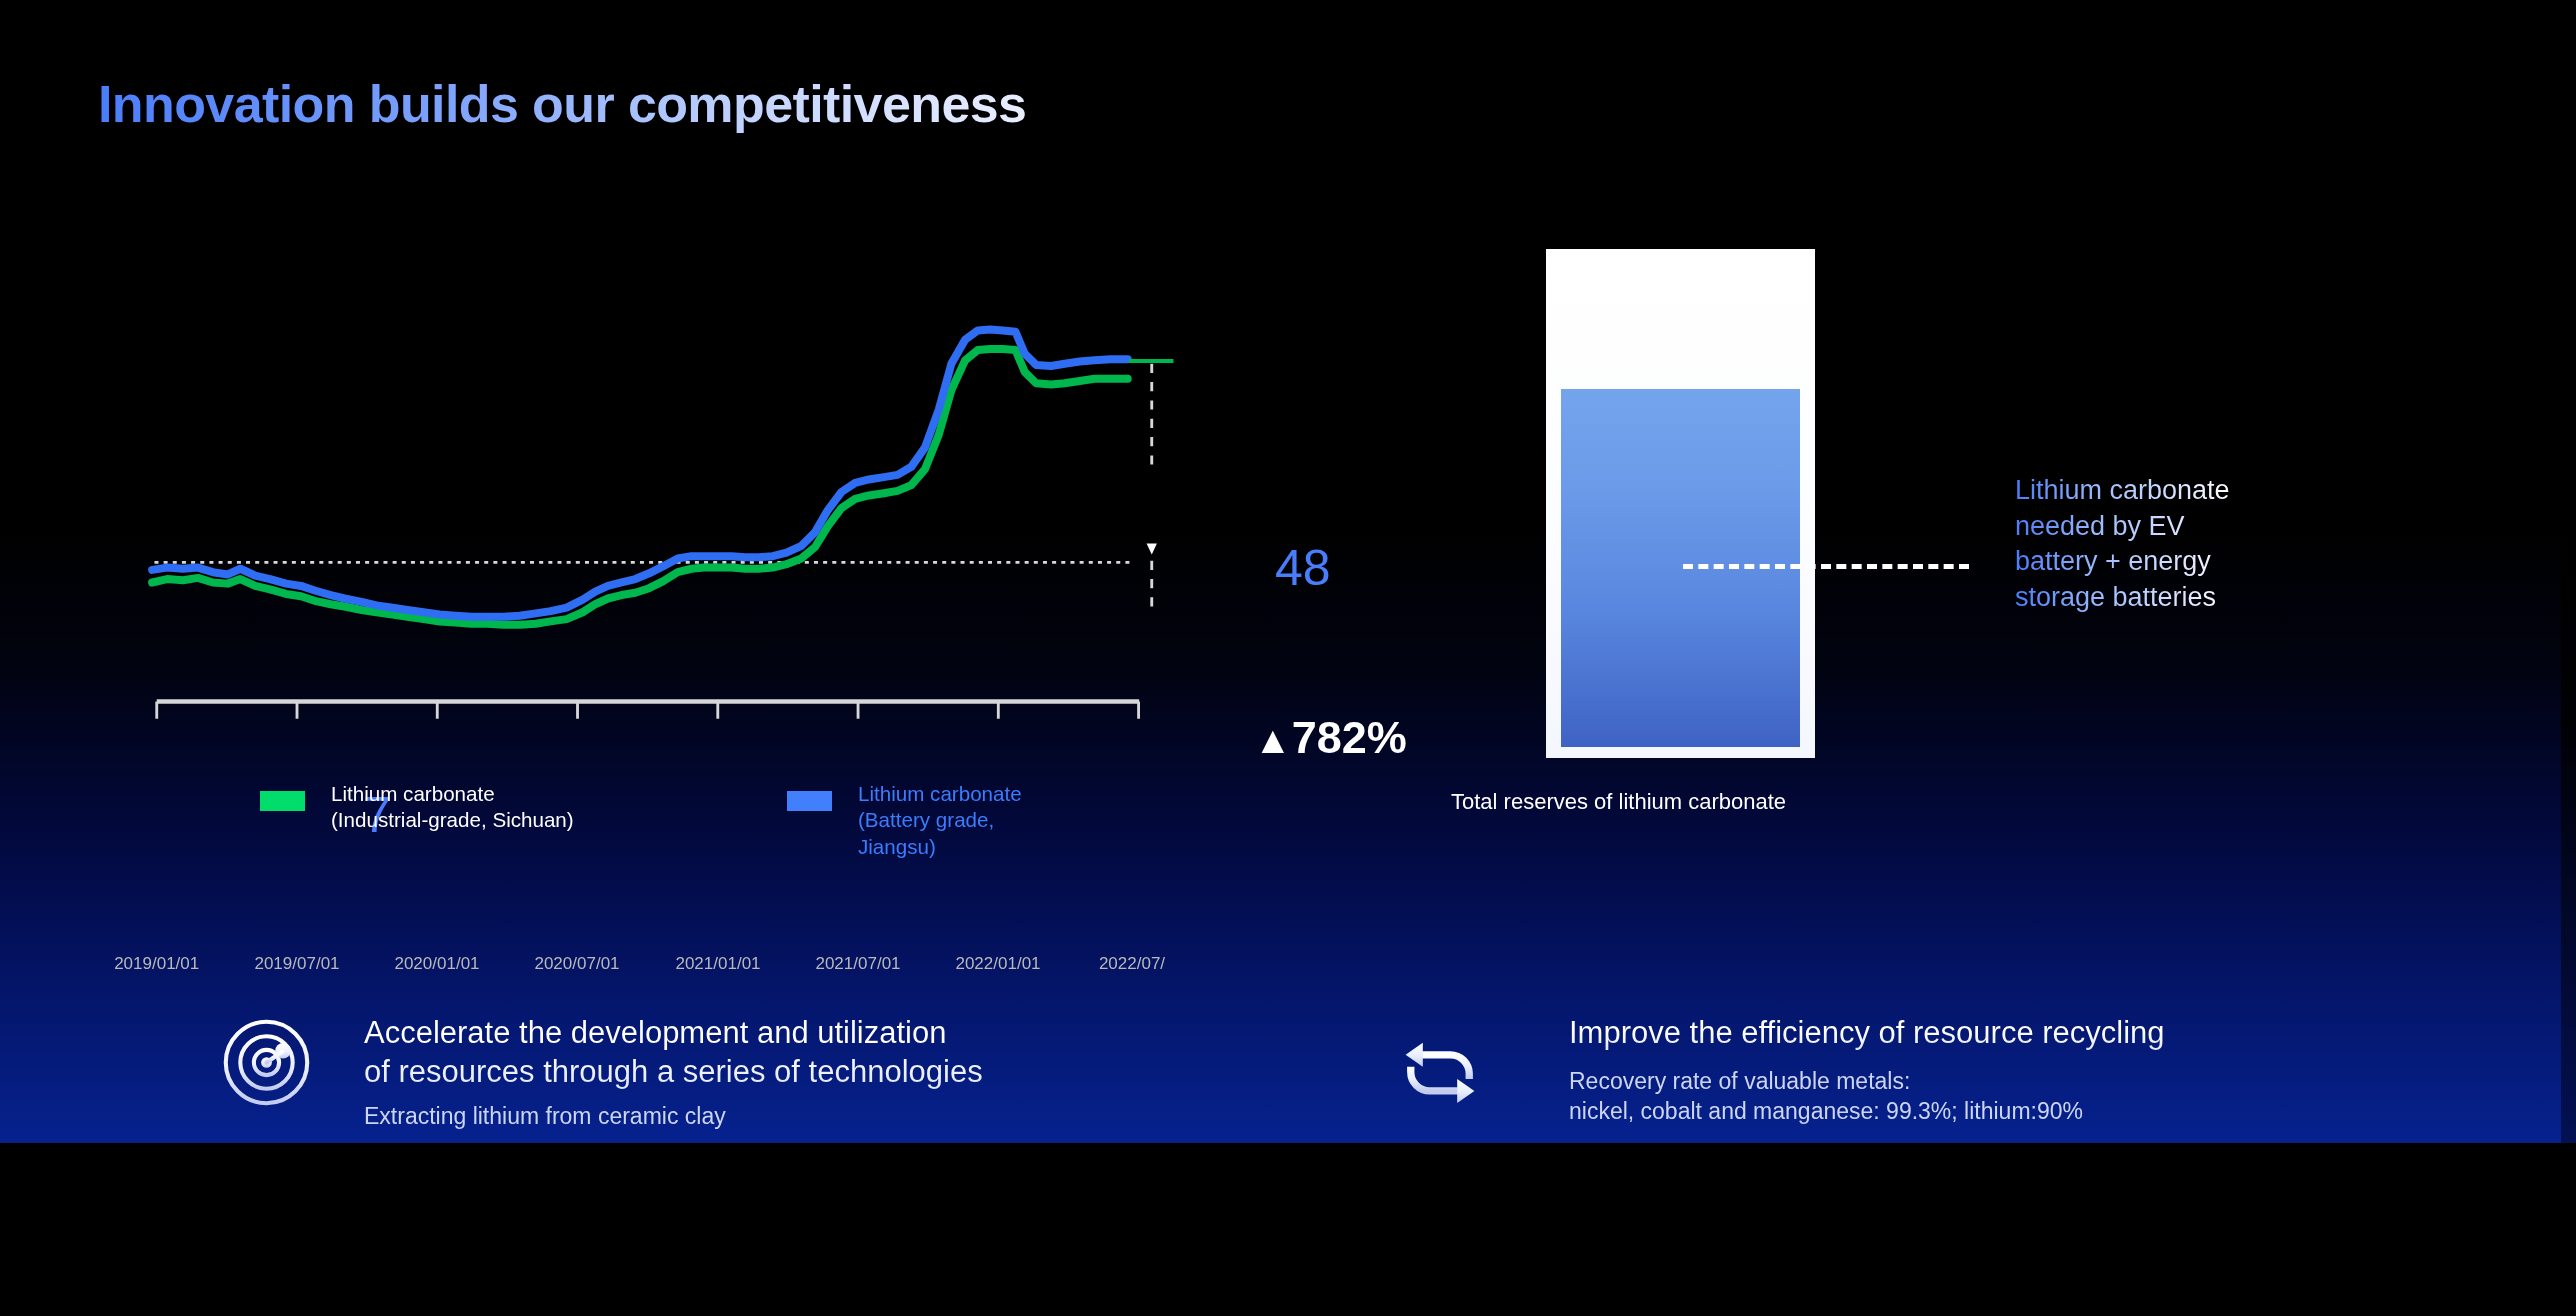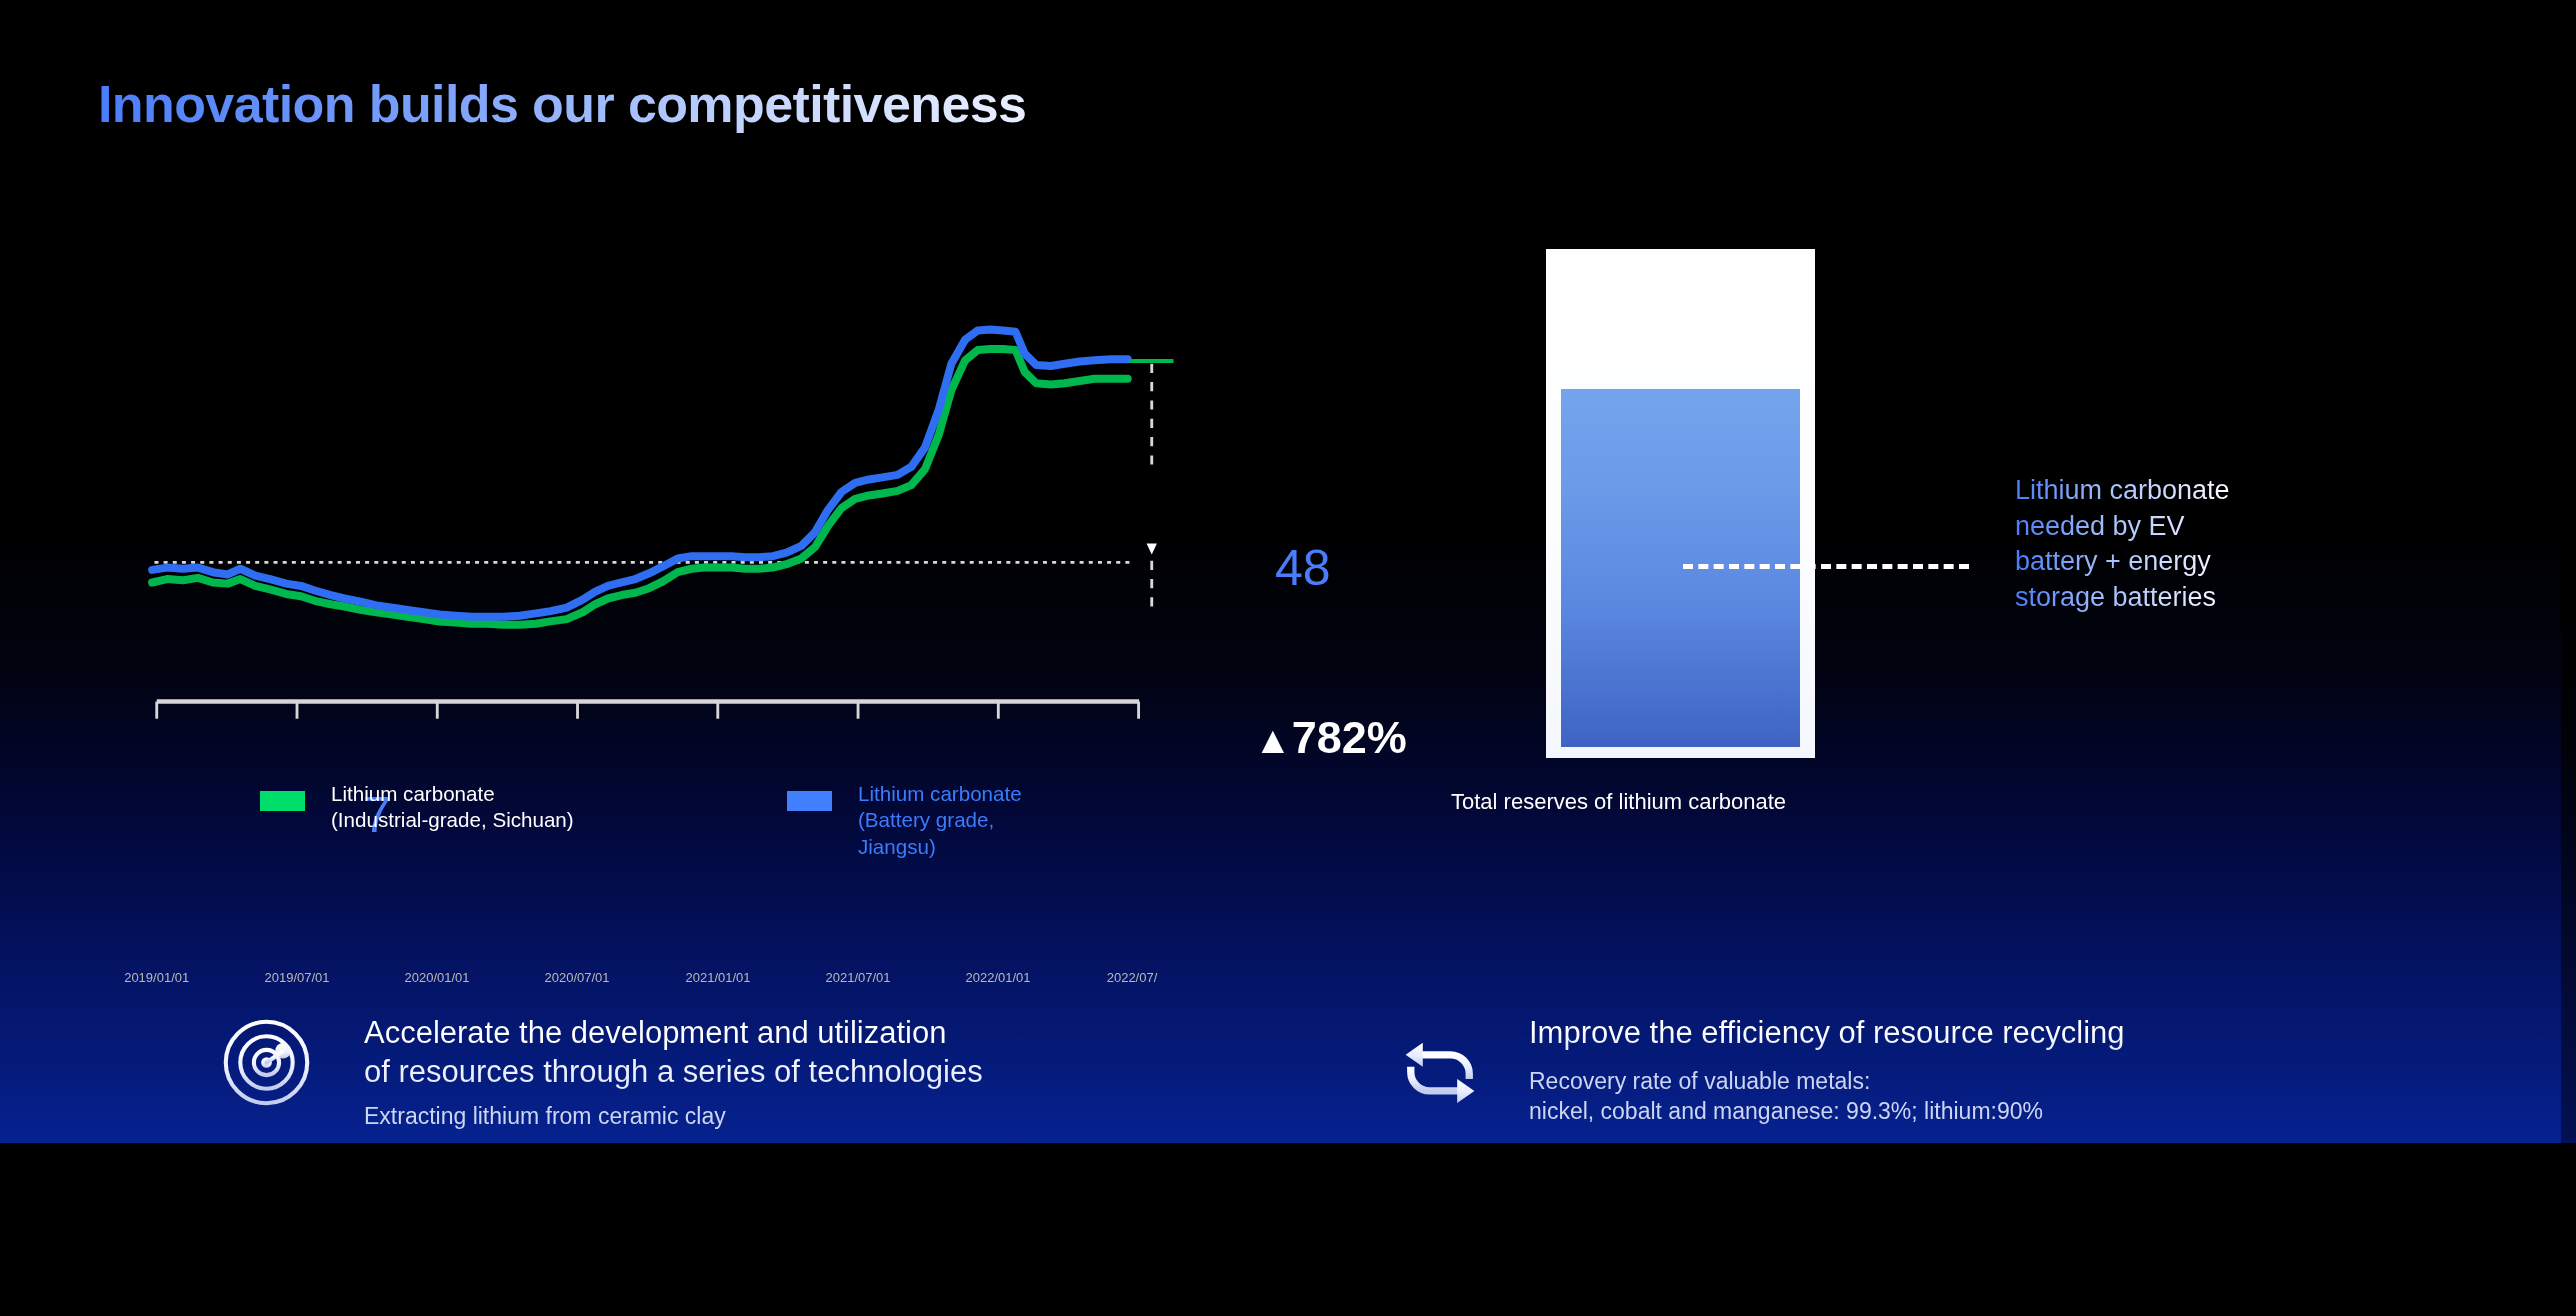--- a/index.html
+++ b/index.html
@@ -51,22 +51,22 @@
   #label-7  { left:220px;  top:550px; }
   #label-48 { left:1132px; top:303px; }
 
   #growth-badge {
     position:absolute; left:1111px; top:475px;
     color:#ffffff; font-size:45px; font-weight:700; white-space:nowrap; line-height:1;
   }
   #growth-badge .tri { font-size:38px; letter-spacing:0; }
 
   .axis-tick-label {
-    position:absolute; top:730px;
-    color:#b9b9b9; font-size:13px; white-space:nowrap;
+    position:absolute; top:714px;
+    color:#b9b9b9; font-size:17px; white-space:nowrap;
     transform:translateX(-50%);
   }
 
   
   #legend { position:absolute; left:260px; top:781px; width:801px; height:69px; }
   .legend-item { position:absolute; display:flex; align-items:flex-start; }
   .legend-sw { width:45px; height:19.5px; margin-top:10.3px; flex:0 0 auto; }
   .legend-txt { margin-left:26px; font-size:20.6px; line-height:1.28; white-space:pre-line; }
   #legend-green { left:0;    top:0; }
   #legend-blue  { left:527px; top:0; }
@@ -97,21 +97,21 @@
     position:absolute; left:2015px; top:473px;
     font-size:27px; line-height:1.32; white-space:pre-line; font-weight:400;
     background:linear-gradient(to right,#4a7dfb 0%, #9ebcfd 40%, #dde6ff 78%, #ffffff 100%);
     -webkit-background-clip:text; background-clip:text;
     -webkit-text-fill-color:transparent; color:transparent;
   }
 
   
   .feature { position:absolute; display:flex; align-items:flex-start; }
   #feature-left  { left:218px;  top:1013px; }
-  #feature-right { left:1397px; top:1013px; }
+  #feature-right { left:1397px; top:1013px;gap:40px; }
   .feature-icon { width:97px; height:97px; flex:0 0 auto; margin-top:1.1px; }
   #feature-right .feature-icon { width:86px; height:86px; margin-top:16px; }
   .feature-body { margin-left:49px; }
   #feature-right .feature-body { margin-left:46px; }
   .feature-head {
     font-size:31px; line-height:1.26; font-weight:400; white-space:pre-line;
     background:linear-gradient(to bottom,#ffffff 0%,#ffffff 45%,#dfe5fb 100%);
     -webkit-background-clip:text; background-clip:text;
     -webkit-text-fill-color:transparent; color:transparent;text-decoration:underline;
   }

